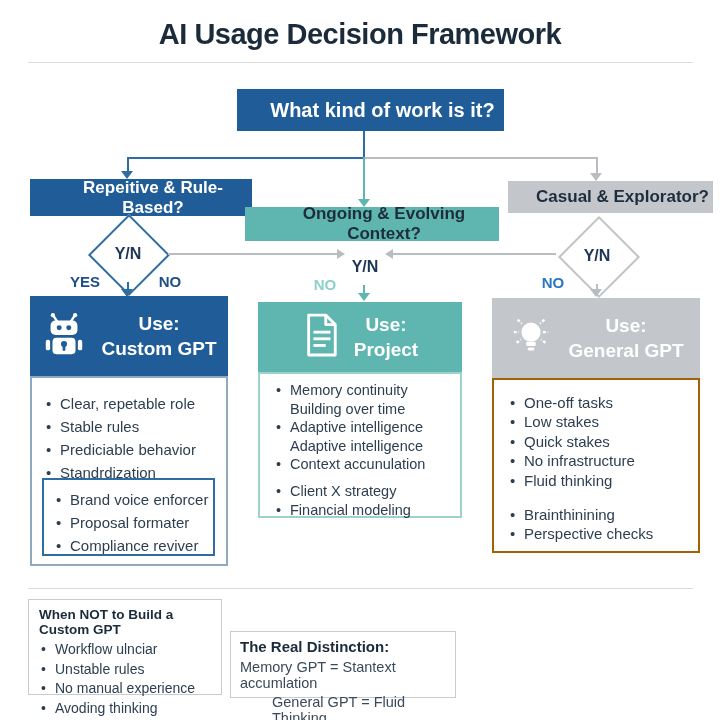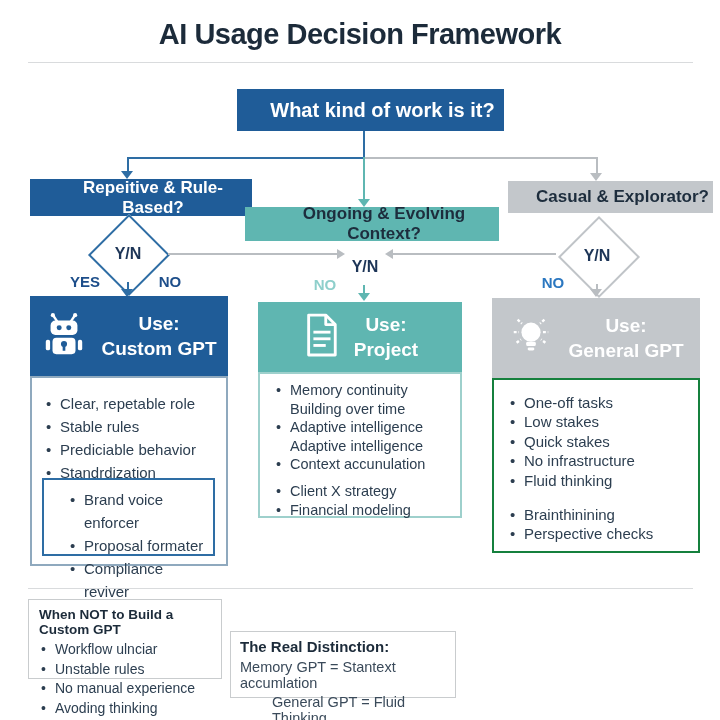--- a/index.html
+++ b/index.html
@@ -46,21 +46,21 @@
 
   .usehead { display:flex; align-items:center; justify-content:center; gap:14px; font-weight:bold; }
   .usehead .txt { font-size:19px; line-height:25px; text-align:center; }
   .usehead.blue { background:#1F5C98; color:#FFFFFF; }
   .usehead.teal { background:#5FB6B1; color:#FFFFFF; }
   .usehead.gray { background:#C3C7CB; color:#FFFFFF; }
 
   .listbox { background:#FFFFFF; font-size:15px; color:#2C3E50; }
   .listbox.b-left  { border:2px solid #8FA9BE; }
   .listbox.b-mid   { border:2px solid #9ED0CC; }
-  .listbox.b-right { border:2px solid #15803d; }
+  .listbox.b-right { border:2px solid #a16207; }
   .listbox.inner   { border:2px solid #2E6DA4; }
 
   .li { position:relative; padding-left:16px; }
   .li::before { content:"•"; position:absolute; left:2px; }
   .li.cont::before { content:""; }
   .gap8  { height:8px; }
   .gap15 { height:15px; }
 
   .ft-box { background:#FFFFFF; border:1px solid #C9CCCE; color:#2C3E50; }
   .ft-title { font-weight:bold; font-size:13.5px; color:#1C2B3A; }
@@ -143,21 +143,21 @@
       <span>Use:</span><br>
       <span>Custom GPT</span>
     </span>
   </div>
   <div class="abs listbox b-left" style="left:30px; top:376px; width:198px; height:190px; box-sizing:border-box; padding:14px 22px 0 12px; line-height:23px;">
     <div class="li">Clear, repetable role</div>
     <div class="li">Stable rules</div>
     <div class="li">Prediciable behavior</div>
     <div class="li">Standrdization</div>
   </div>
-  <div class="abs listbox inner" style="left:42px; top:478px; width:173px; height:78px; box-sizing:border-box; padding:8px 4px 0 24px; line-height:23px;">
+  <div class="abs listbox inner" style="left:42px; top:478px; width:173px; height:78px; box-sizing:border-box; padding:8px 4px 0 10px; line-height:23px;">
     <div class="li">Brand voice enforcer</div>
     <div class="li">Proposal formater</div>
     <div class="li">Compliance reviver</div>
   </div>
 
   <div class="abs usehead teal" style="left:258px; top:302px; width:204px; height:70px;">
     <span>
       <svg width="38" height="46" viewBox="0 0 40 48">
         <path d="M7 3 H25 L35 13 V45 H7 Z" fill="none" stroke="#fff" stroke-width="3" stroke-linejoin="round"></path>
         <path d="M25 3 V13 H35" fill="none" stroke="#fff" stroke-width="3" stroke-linejoin="round"></path>
@@ -207,21 +207,21 @@
     <div class="li">Quick stakes</div>
     <div class="li">No infrastructure</div>
     <div class="li">Fluid thinking</div>
     <div class="gap15"></div>
     <div class="li">Brainthinining</div>
     <div class="li">Perspective checks</div>
   </div>
 
   <div class="abs hr" style="left:28px; top:588px; width:665px;"></div>
 
-  <div class="abs ft-box" style="left:28px; top:599px; width:194px; height:80px; box-sizing:border-box; padding:7px 4px 0 10px;">
+  <div class="abs ft-box" style="left:28px; top:599px; width:194px; height:96px; box-sizing:border-box; padding:7px 4px 0 10px;">
     <div class="ft-title">When NOT to Build a Custom GPT</div>
     <div style="font-size:14px; line-height:19.5px; margin-top:3px;">
       <div class="li">Workflow ulnciar</div>
       <div class="li">Unstable rules</div>
       <div class="li">No manual experience</div>
       <div class="li">Avoding thinking</div>
     </div>
   </div>
 
 

